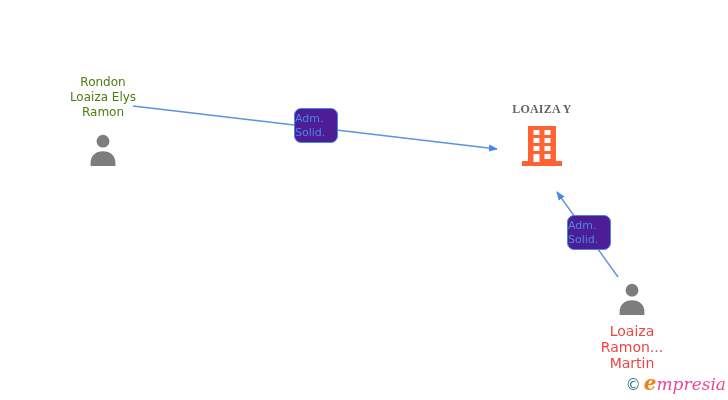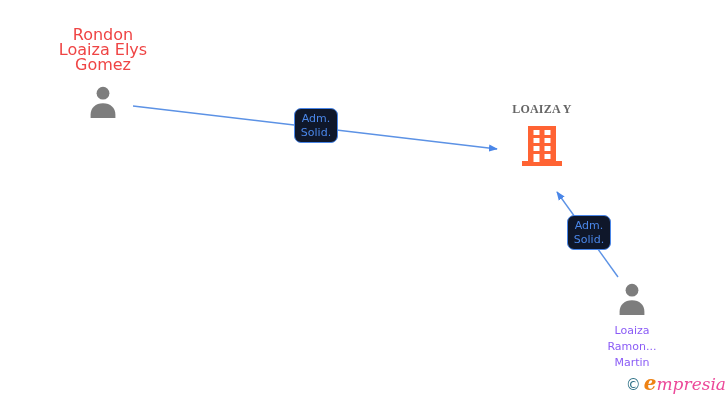--- a/index.html
+++ b/index.html
@@ -21,54 +21,54 @@
     width: 728px; height: 400px;
     z-index: 1;
   }
   .node {
     position: absolute;
     text-align: center;
     z-index: 2;
     cursor: pointer;
   }
   .person-name {
-    font-size: 16px;
+    font-size: 12px;
     line-height: 15px;
-    color: #ef4444;
+    color: #4d7c0f;
+    margin-top: 48px;
   }
   .person-name-2 {
-    font-size: 11px;
+    font-size: 14px;
     line-height: 16px;
-    color: #8b5cf6;
+    color: #ef4444;
   }
   .company-name {
     font-size: 12px;
     line-height: 14px;
     font-weight: bold;
     color: #666666;
     letter-spacing: 0.2px;
     font-family: Liberation Serif, serif;
   }
   .icon-wrap { display: block; }
   .person-glyph { fill: #7d7d7d; }
   .edge-label {
     position: absolute;
     z-index: 3;
     box-sizing: border-box;
     width: 44px;
     height: 35px;
-    background: #0f172a;
+    background: #4c1d95;
     border: 1.5px solid #4a86e8;
     border-radius: 7px;
     color: #4a86e8;
     font-size: 11px;
     line-height: 13px;
     display: flex;
     flex-direction: column;
-    align-items: center;
     justify-content: center;
     gap: 1px;
     cursor: pointer;
   }
   .watermark {
     position: absolute;
     right: 2px;
     bottom: 5px;
     z-index: 2;
     font-family: "DejaVu Serif", "Liberation Serif", serif;
@@ -104,21 +104,21 @@
       </marker>
     </defs>
     <line x1="133" y1="106" x2="497" y2="149" stroke="#5c92e5" stroke-width="1.4" marker-end="url(#arrowhead)"></line>
     <line x1="618" y1="277" x2="557" y2="192" stroke="#5c92e5" stroke-width="1.4" marker-end="url(#arrowhead)"></line>
   </svg>
 
   <div class="node" style="left:37px; top:27px; width:132px;">
     <div class="person-name">
       <div>Rondon</div>
       <div>Loaiza Elys</div>
-      <div>Gomez</div>
+      <div>Ramon</div>
     </div>
     <svg class="icon-wrap" width="30" height="32" viewBox="0 0 30 32" style="margin:14px auto 0;">
       <circle class="person-glyph" cx="15" cy="7.2" r="6.4"></circle>
       <path class="person-glyph" d="M2.6 32 L2.6 28.5 C2.6 21.8 7.6 17.2 15 17.2 C22.4 17.2 27.4 21.8 27.4 28.5 L27.4 32 Z"></path>
     </svg>
   </div>
 
   <div class="node" style="left:472px; top:102px; width:140px;">
     <div class="company-name">
       <div>LOAIZA Y</div>

